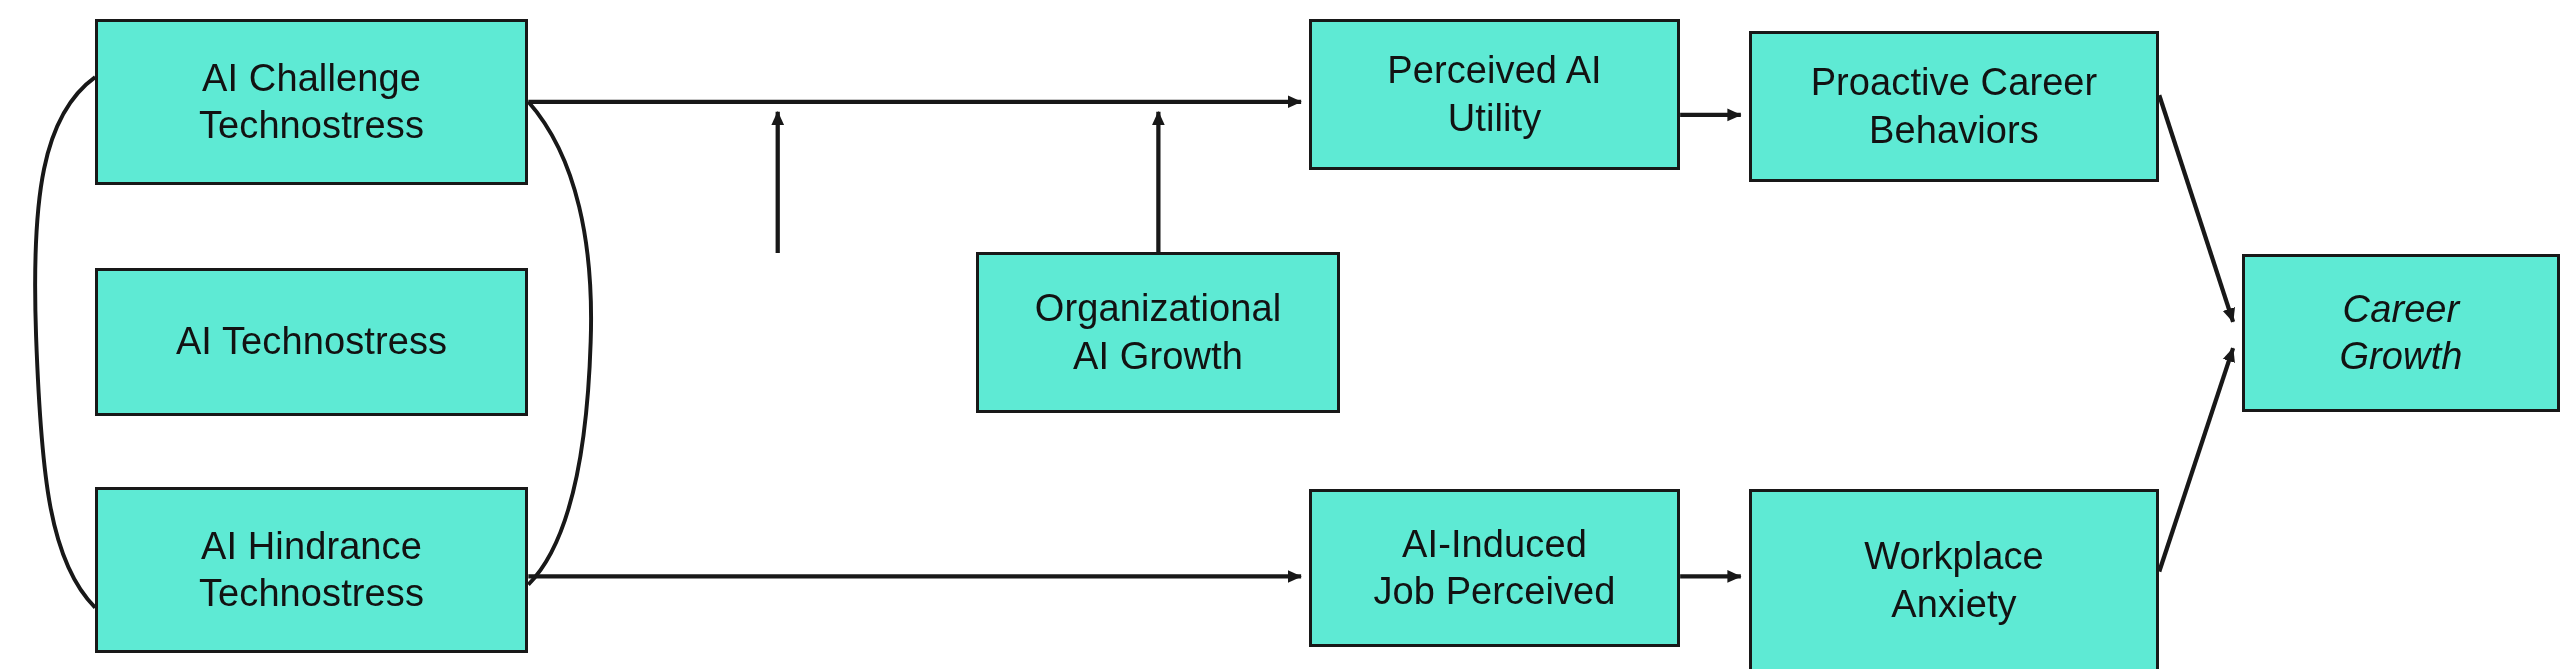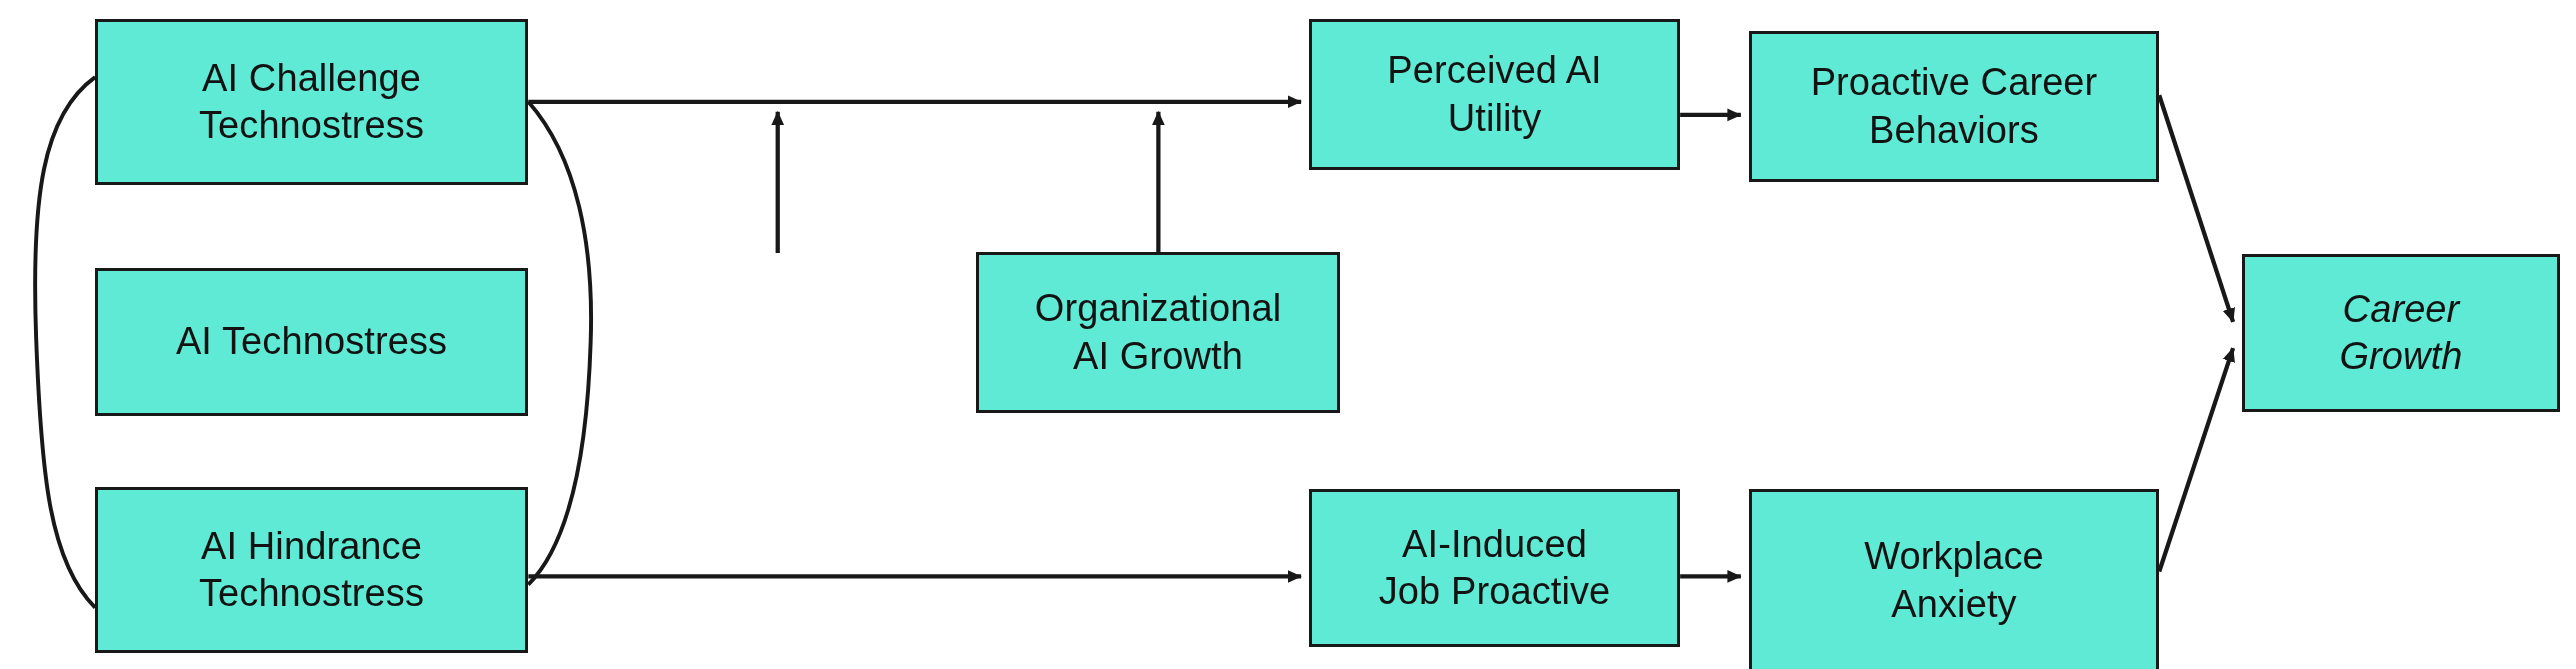--- a/index.html
+++ b/index.html
@@ -90,21 +90,21 @@
   <div class="node" style="left:976px;top:252px;width:364px;height:161px;">Organizational
 AI Growth</div>
 
   <div class="node" style="left:1309px;top:19px;width:371px;height:151px;">Perceived AI
 Utility</div>
 
   <div class="node" style="left:1749px;top:19px;width:410px;height:151px;margin-top:12px;">Proactive Career
 Behaviors</div>
 
   <div class="node" style="left:1309px;top:489px;width:371px;height:158px;">AI-Induced
-Job Proactive</div>
+Job Perceived</div>
 
   <div class="node" style="left:1749px;top:489px;width:410px;height:183px;">Workplace
 Anxiety</div>
 
   <div class="node" style="left:2242px;top:254px;width:318px;height:158px;font-style:italic;">Career
 Growth</div>
 
 </div>
 
 

